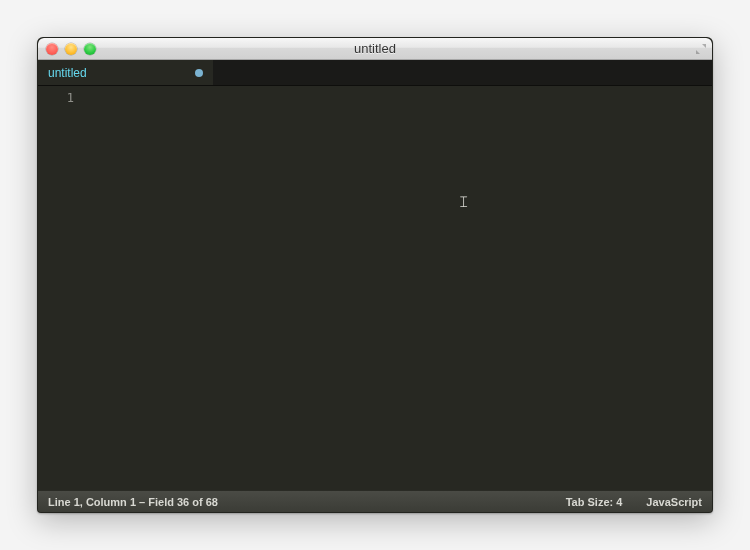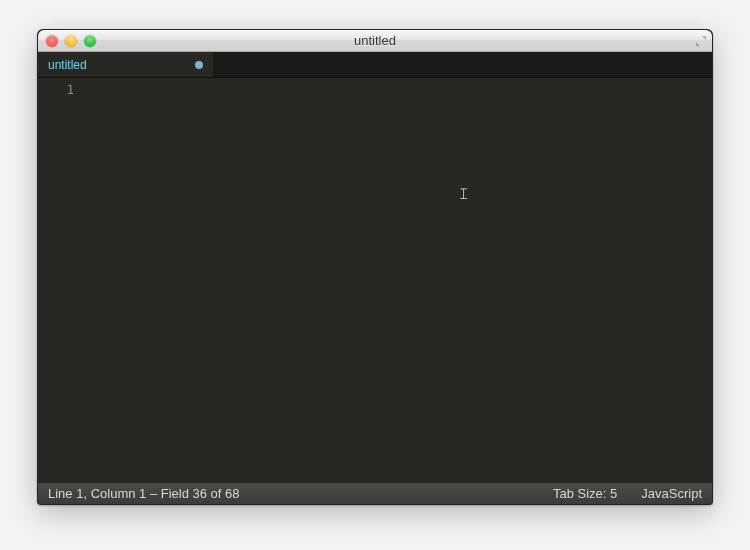--- a/index.html
+++ b/index.html
@@ -7,21 +7,21 @@
     width: 750px;
     height: 550px;
     background: #f4f4f4;
     font-family: "Helvetica Neue", "Lucida Grande", Arial, sans-serif;
     overflow: hidden;
     position: relative;
   }
   .window {
     position: absolute;
     left: 37px;
-    top: 29px;
+    top: 37px;
     width: 676px;
     height: 476px;
     border-radius: 6px 6px 4px 4px;
     box-shadow: 0 8px 30px rgba(0,0,0,0.25), 0 1px 2px rgba(0,0,0,0.25);
     background: #272822;
     overflow: hidden;
     border: 1px solid rgba(0,0,0,0.08);
   }
 
   
@@ -133,23 +133,24 @@
 
   
   .statusbar {
     position: absolute;
     left: 0; right: 0; bottom: 0;
     height: 22px;
     background: linear-gradient(to bottom, #4a4b45, #3b3c36);
     border-top: 1px solid #2a2b25;
     display: flex;
     align-items: center;
-    font-size: 13px;
+    font-size: 11px;
     color: #d8d8d2;
     padding: 0 10px;
+    font-weight: bold;
   }
   .statusbar .spacer { flex: 1; }
   .statusbar .seg { padding: 0 12px; white-space: nowrap; }
   .statusbar .seg:first-child { padding-left: 0; }
   .statusbar .seg:last-child { padding-right: 0; text-align: center; }
 </style>
 </head>
 <body>
 
 <div class="window">
@@ -181,17 +182,17 @@
       <div class="ln">1</div>
     </div>
     <div class="code-area">
       <span class="text-caret" style="left:376px; top:108px;">𝙸</span>
     </div>
   </div>
 
   <div class="statusbar">
     <div class="seg">Line 1, Column 1 – Field 36 of 68</div>
     <div class="spacer"></div>
-    <div class="seg">Tab Size: 5</div>
+    <div class="seg">Tab Size: 4</div>
     <div class="seg">JavaScript</div>
   </div>
 
 </div>
 
 </body></html>

